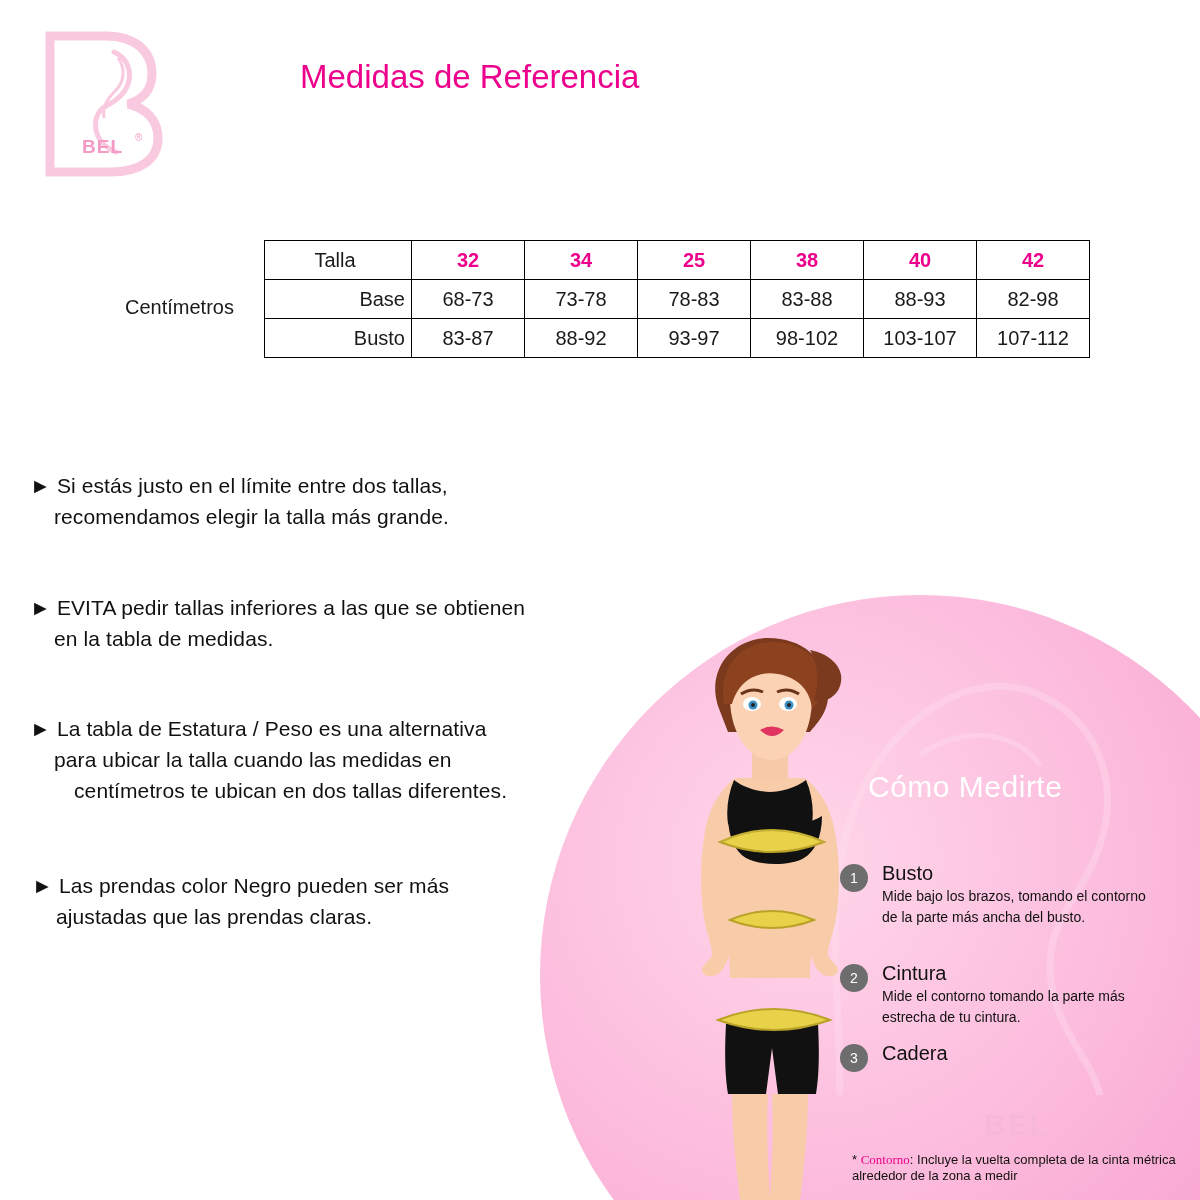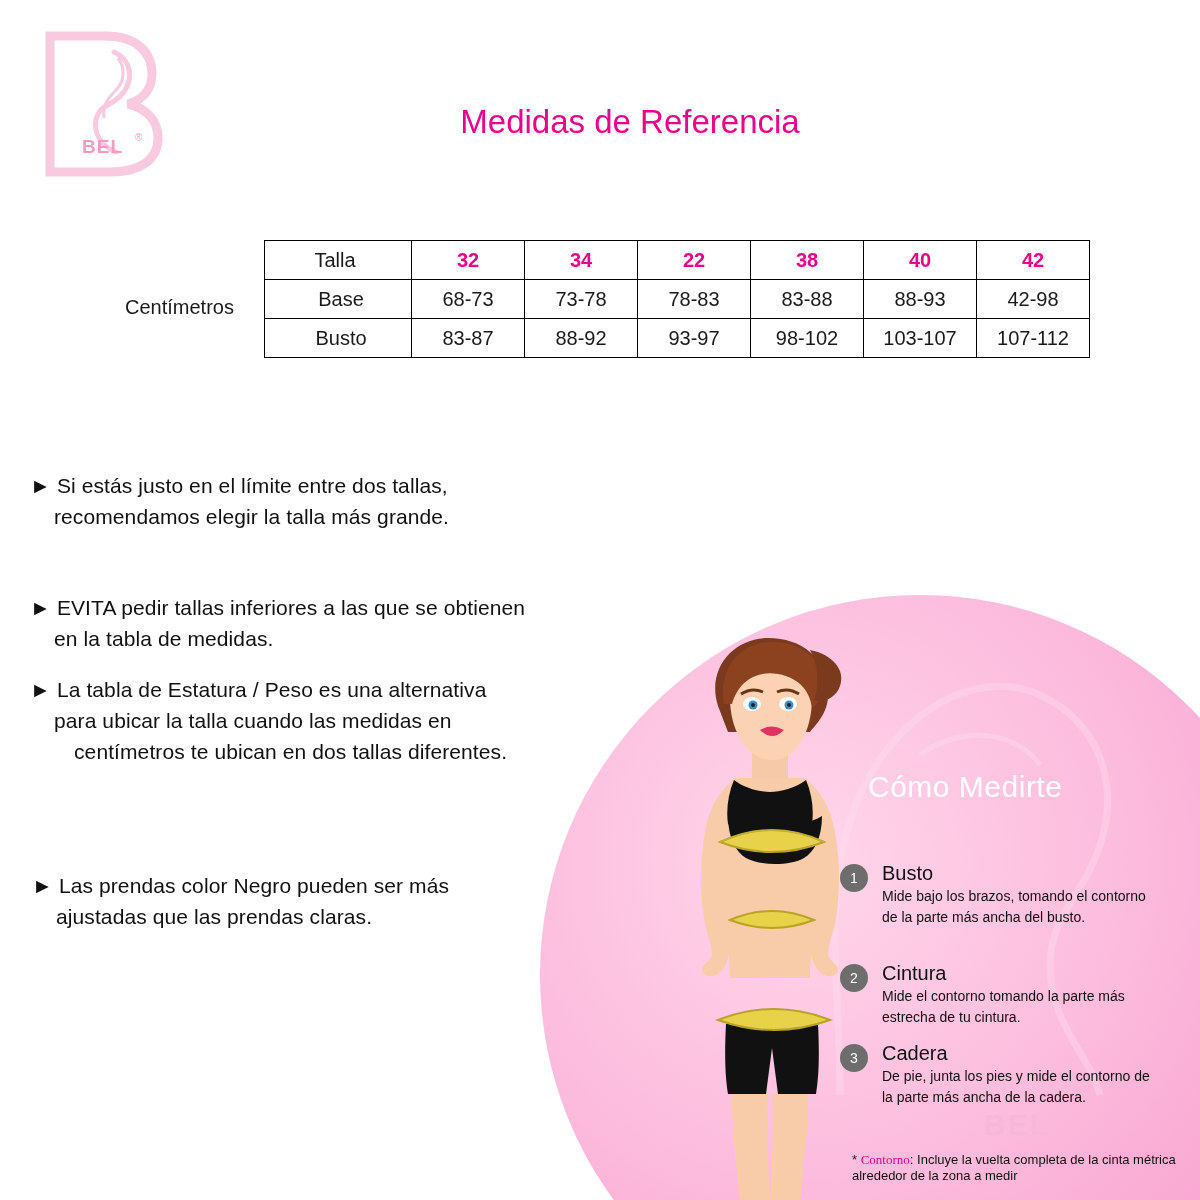--- a/index.html
+++ b/index.html
@@ -47,22 +47,20 @@
     font-size: 10px;
     color: #f49ac4;
   }
 
   
   #title-block {
     position: absolute;
     left: 300px;
     top: 55px;
     width: 660px;
-    text-align: center;
-    margin-top: 45px;
   }
   #title-block .title-line {
     color: #ec008c;
     font-size: 33px;
     line-height: 44px;
     font-weight: normal;
   }
 
   
   #measure-table-wrap {
@@ -85,21 +83,21 @@
   table.measures td, table.measures th {
     border: 1px solid #000;
     height: 38px;
     text-align: center;
     font-weight: normal;
     padding: 0 6px;
   }
   table.measures th.corner,
   table.measures td.rowhead {
     width: 128px;
-    text-align: center;
+    text-align: right;
     padding-left: 12px;
   }
   table.measures th.corner {
     text-align: center;
     font-weight: normal;
     padding-left: 0;
   }
   table.measures th.size {
     color: #ec008c;
     font-weight: bold;
@@ -118,21 +116,21 @@
     line-height: 31px;
     color: #111;
     letter-spacing: 0.1px;
   }
   .bullet .arrow {
     color: #111;
     margin-right: 6px;
   }
   #bullet-1 { left: 30px; top: 470px; width: 560px; }
   #bullet-2 { left: 30px; top: 592px; width: 580px; }
-  #bullet-3 { left: 30px; top: 674px; width: 580px; }
+  #bullet-3 { left: 30px; top: 713px; width: 580px; }
   #bullet-4 { left: 32px; top: 858px; width: 520px; margin-top: 12px; }
   .bullet .indent { display: block; padding-left: 24px; }
   .bullet .indent2 { display: block; padding-left: 44px; }
 
   
   #pink-panel {
     position: absolute;
     left: 540px;
     top: 595px;
     width: 660px;
@@ -250,35 +248,35 @@
 </div>
 
 <div id="measure-table-wrap">
   <div id="cm-label">Centímetros</div>
   <table class="measures">
     <thead>
       <tr>
         <th class="corner">Talla</th>
         <th class="size">32</th>
         <th class="size">34</th>
-        <th class="size">22</th>
+        <th class="size">25</th>
         <th class="size">38</th>
         <th class="size">40</th>
         <th class="size">42</th>
       </tr>
     </thead>
     <tbody>
       <tr>
         <td class="rowhead">Base</td>
         <td class="val">68-73</td>
         <td class="val">73-78</td>
         <td class="val">78-83</td>
         <td class="val">83-88</td>
         <td class="val">88-93</td>
-        <td class="val">42-98</td>
+        <td class="val">82-98</td>
       </tr>
       <tr>
         <td class="rowhead">Busto</td>
         <td class="val">83-87</td>
         <td class="val">88-92</td>
         <td class="val">93-97</td>
         <td class="val">98-102</td>
         <td class="val">103-107</td>
         <td class="val">107-112</td>
       </tr>
@@ -378,20 +376,19 @@
   <div class="body">
     <div class="h-title">Cintura</div>
     <div class="h-desc">Mide el contorno tomando la parte más estrecha de tu cintura.</div>
   </div>
 </div>
 
 <div class="howto-item" id="howto-3">
   <div class="num">3</div>
   <div class="body">
     <div class="h-title">Cadera</div>
-    <div class="h-desc">De pie, junta los pies y mide el contorno de la parte más ancha de la cadera.</div>
   </div>
 </div>
 
 <div id="footnote">
   <span>*</span>
   <span class="fn-key">Contorno</span><span>: Incluye la vuelta completa de la cinta métrica alrededor de la zona a medir</span>
 </div>
 
 </body></html>

